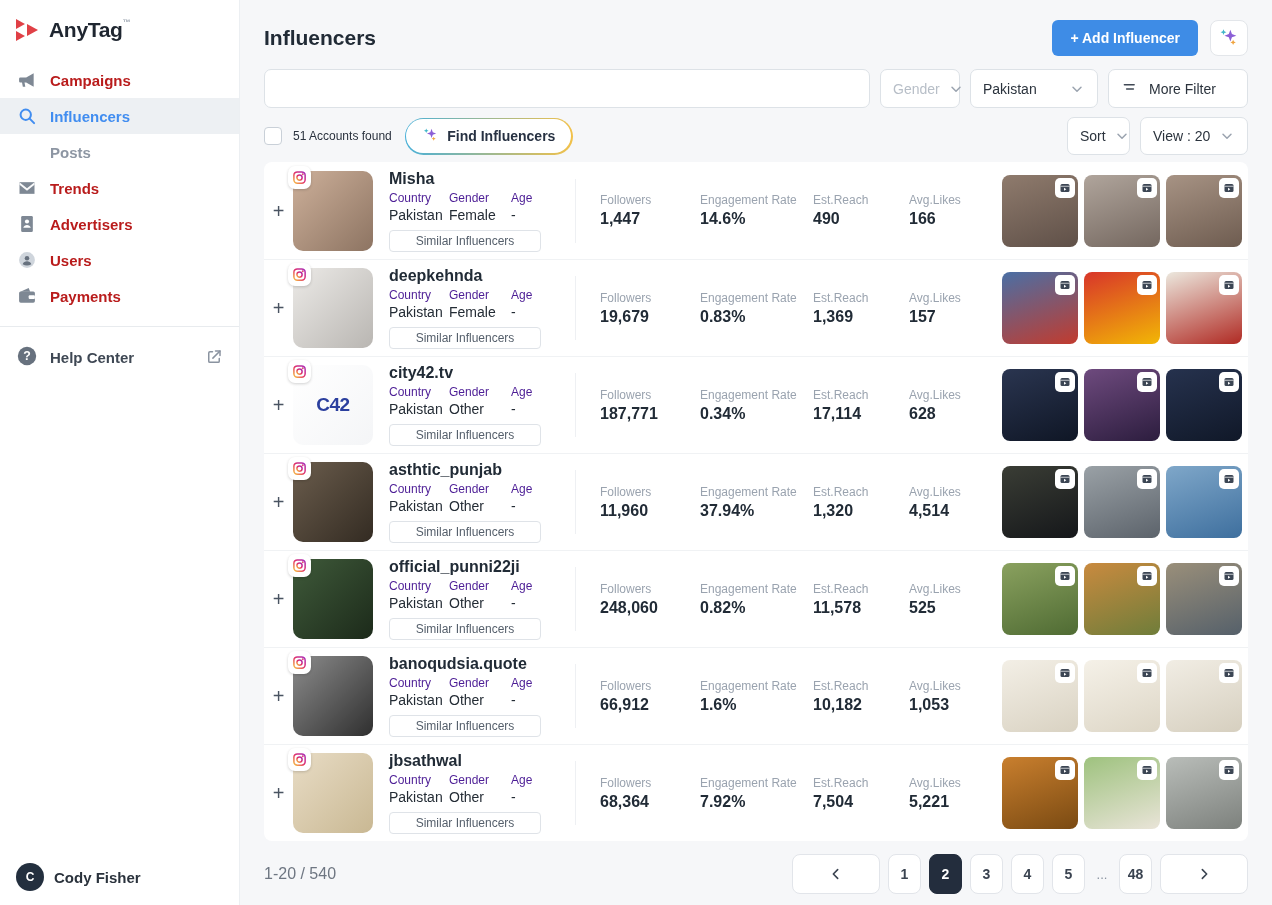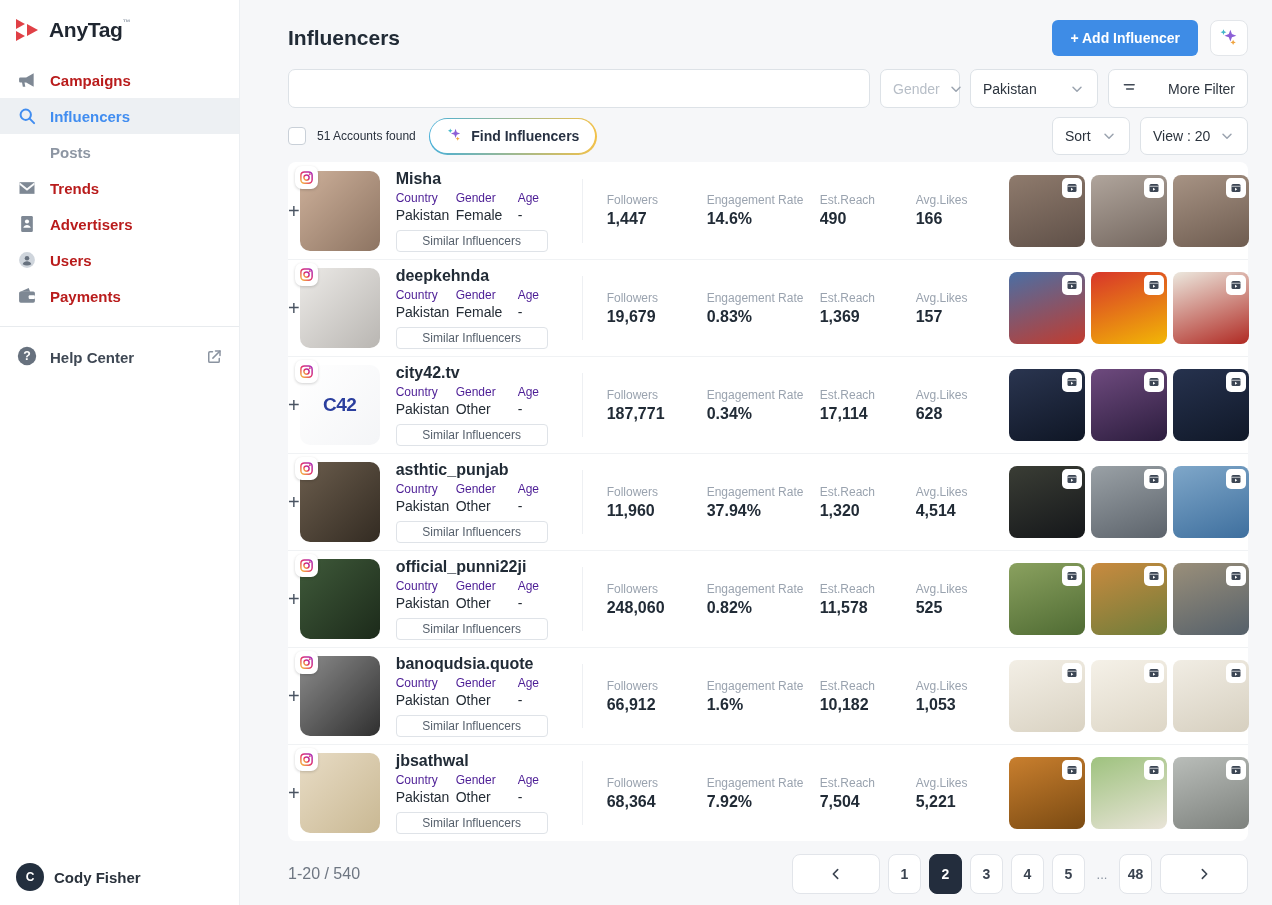--- a/index.html
+++ b/index.html
@@ -1,18 +1,18 @@
 <!DOCTYPE html>
 <html><head>
 <meta charset="utf-8">
 <style>
   * { margin:0; padding:0; box-sizing:border-box; }
   html,body { width:1272px; height:905px; }
   body { font-family:"Liberation Sans", sans-serif; background:#f6f7f9; color:#232b36; overflow:hidden; }
-  .app { display:flex; width:1272px; height:905px;gap:24px; }
+  .app { display:flex; width:1272px; height:905px; }
 
   
   .sidebar { width:240px; background:#ffffff; border-right:1px solid #eceff2; position:relative; flex-shrink:0; }
   .logo-row { display:flex; align-items:center; gap:9px; padding:18px 16px 20px 16px; cursor:pointer; }
   .logo-mark { position:relative; width:24px; height:24px; }
   .logo-mark i { position:absolute; width:0; height:0; border-style:solid; }
   .logo-mark .t1 { top:1px; left:0; border-width:5px 0 5px 9px; border-color:transparent transparent transparent #e04046; }
   .logo-mark .t2 { bottom:1px; left:0; border-width:5px 0 5px 9px; border-color:transparent transparent transparent #e04046; }
   .logo-mark .t3 { top:6px; left:11px; border-width:6px 0 6px 11px; border-color:transparent transparent transparent #e04046; }
   .logo-text { font-size:21px; font-weight:800; color:#1f2630; letter-spacing:-0.3px; }
@@ -36,29 +36,29 @@
   .add-btn { height:36px; padding:0 18px; background:#3e8ce6; color:#fff; font-size:14px; font-weight:600; border:none; border-radius:6px; cursor:pointer; font-family:inherit; }
   .ai-btn { width:38px; height:36px; margin-left:12px; background:#fff; border:1px solid #e3e6ea; border-radius:8px; display:flex; align-items:center; justify-content:center; cursor:pointer; }
 
   .filter-row { display:flex; gap:10px; margin-top:13px; height:39px; }
   .control { display:flex; align-items:center; gap:8px; background:#fff; border:1px solid #dde2e7; border-radius:7px; padding:0 12px; font-size:14px; color:#2b333d; cursor:pointer; }
   .control .chev { margin-left:auto; display:flex; }
   .platform-select { width:156px; }
   .search-input { flex:1; background:#fff; border:1px solid #dde2e7; border-radius:7px; padding:0 12px; font-size:14px; font-family:inherit; color:#2b333d; outline:none; }
   .gender-select { width:80px; color:#b7bec7; }
   .country-select { width:128px; }
-  .morefilter-btn { width:140px; gap:10px; font-weight:400;justify-content:space-between; }
+  .morefilter-btn { width:140px; gap:10px; font-weight:400; }
 
   .toolbar { display:flex; align-items:center; margin-top:8px; height:40px; }
   .checkbox { width:18px; height:18px; border:1.5px solid #c9d0d8; border-radius:4px; background:#fff; cursor:pointer; }
   .accounts-found { font-size:12px; color:#2a323e; margin-left:11px; }
   .find-wrap { margin-left:13px; background:linear-gradient(90deg,#49b0d8,#f2c14a); padding:1.5px; border-radius:19px; cursor:pointer; }
   .find-btn { display:flex; align-items:center; gap:8px; background:#fff; border-radius:17.5px; height:34px; padding:0 16px; font-size:14px; font-weight:600; color:#273142; }
   .toolbar-right { margin-left:auto; display:flex; gap:10px; }
-  .sort-btn { width:78px; height:38px; font-weight:400;padding-left:12px; }
+  .sort-btn { width:63px; height:38px; font-weight:400;padding-left:12px; }
   .view-btn { width:108px; height:38px; font-weight:400; }
 
   
   .table-card { background:#fff; border-radius:8px; margin-top:6px; }
   .row { display:flex; align-items:center; height:97px; border-top:1px solid #f0f2f4; }
   .row:first-child { border-top:none; }
   .plus-col { width:40px; display:flex; justify-content:center; }
   .plus-btn { background:none; border:none; font-size:20px; color:#4a5462; cursor:pointer; font-family:inherit; line-height:1; }
   .avatar-wrap { position:relative; width:80px; height:80px; border-radius:10px; margin-right:16px; flex-shrink:0; cursor:pointer; }
   .avatar-badge { position:absolute; top:-5px; left:-5px; width:23px; height:23px; background:#fff; border-radius:7px; box-shadow:0 1px 3px rgba(0,0,0,.18); display:flex; align-items:center; justify-content:center; }

